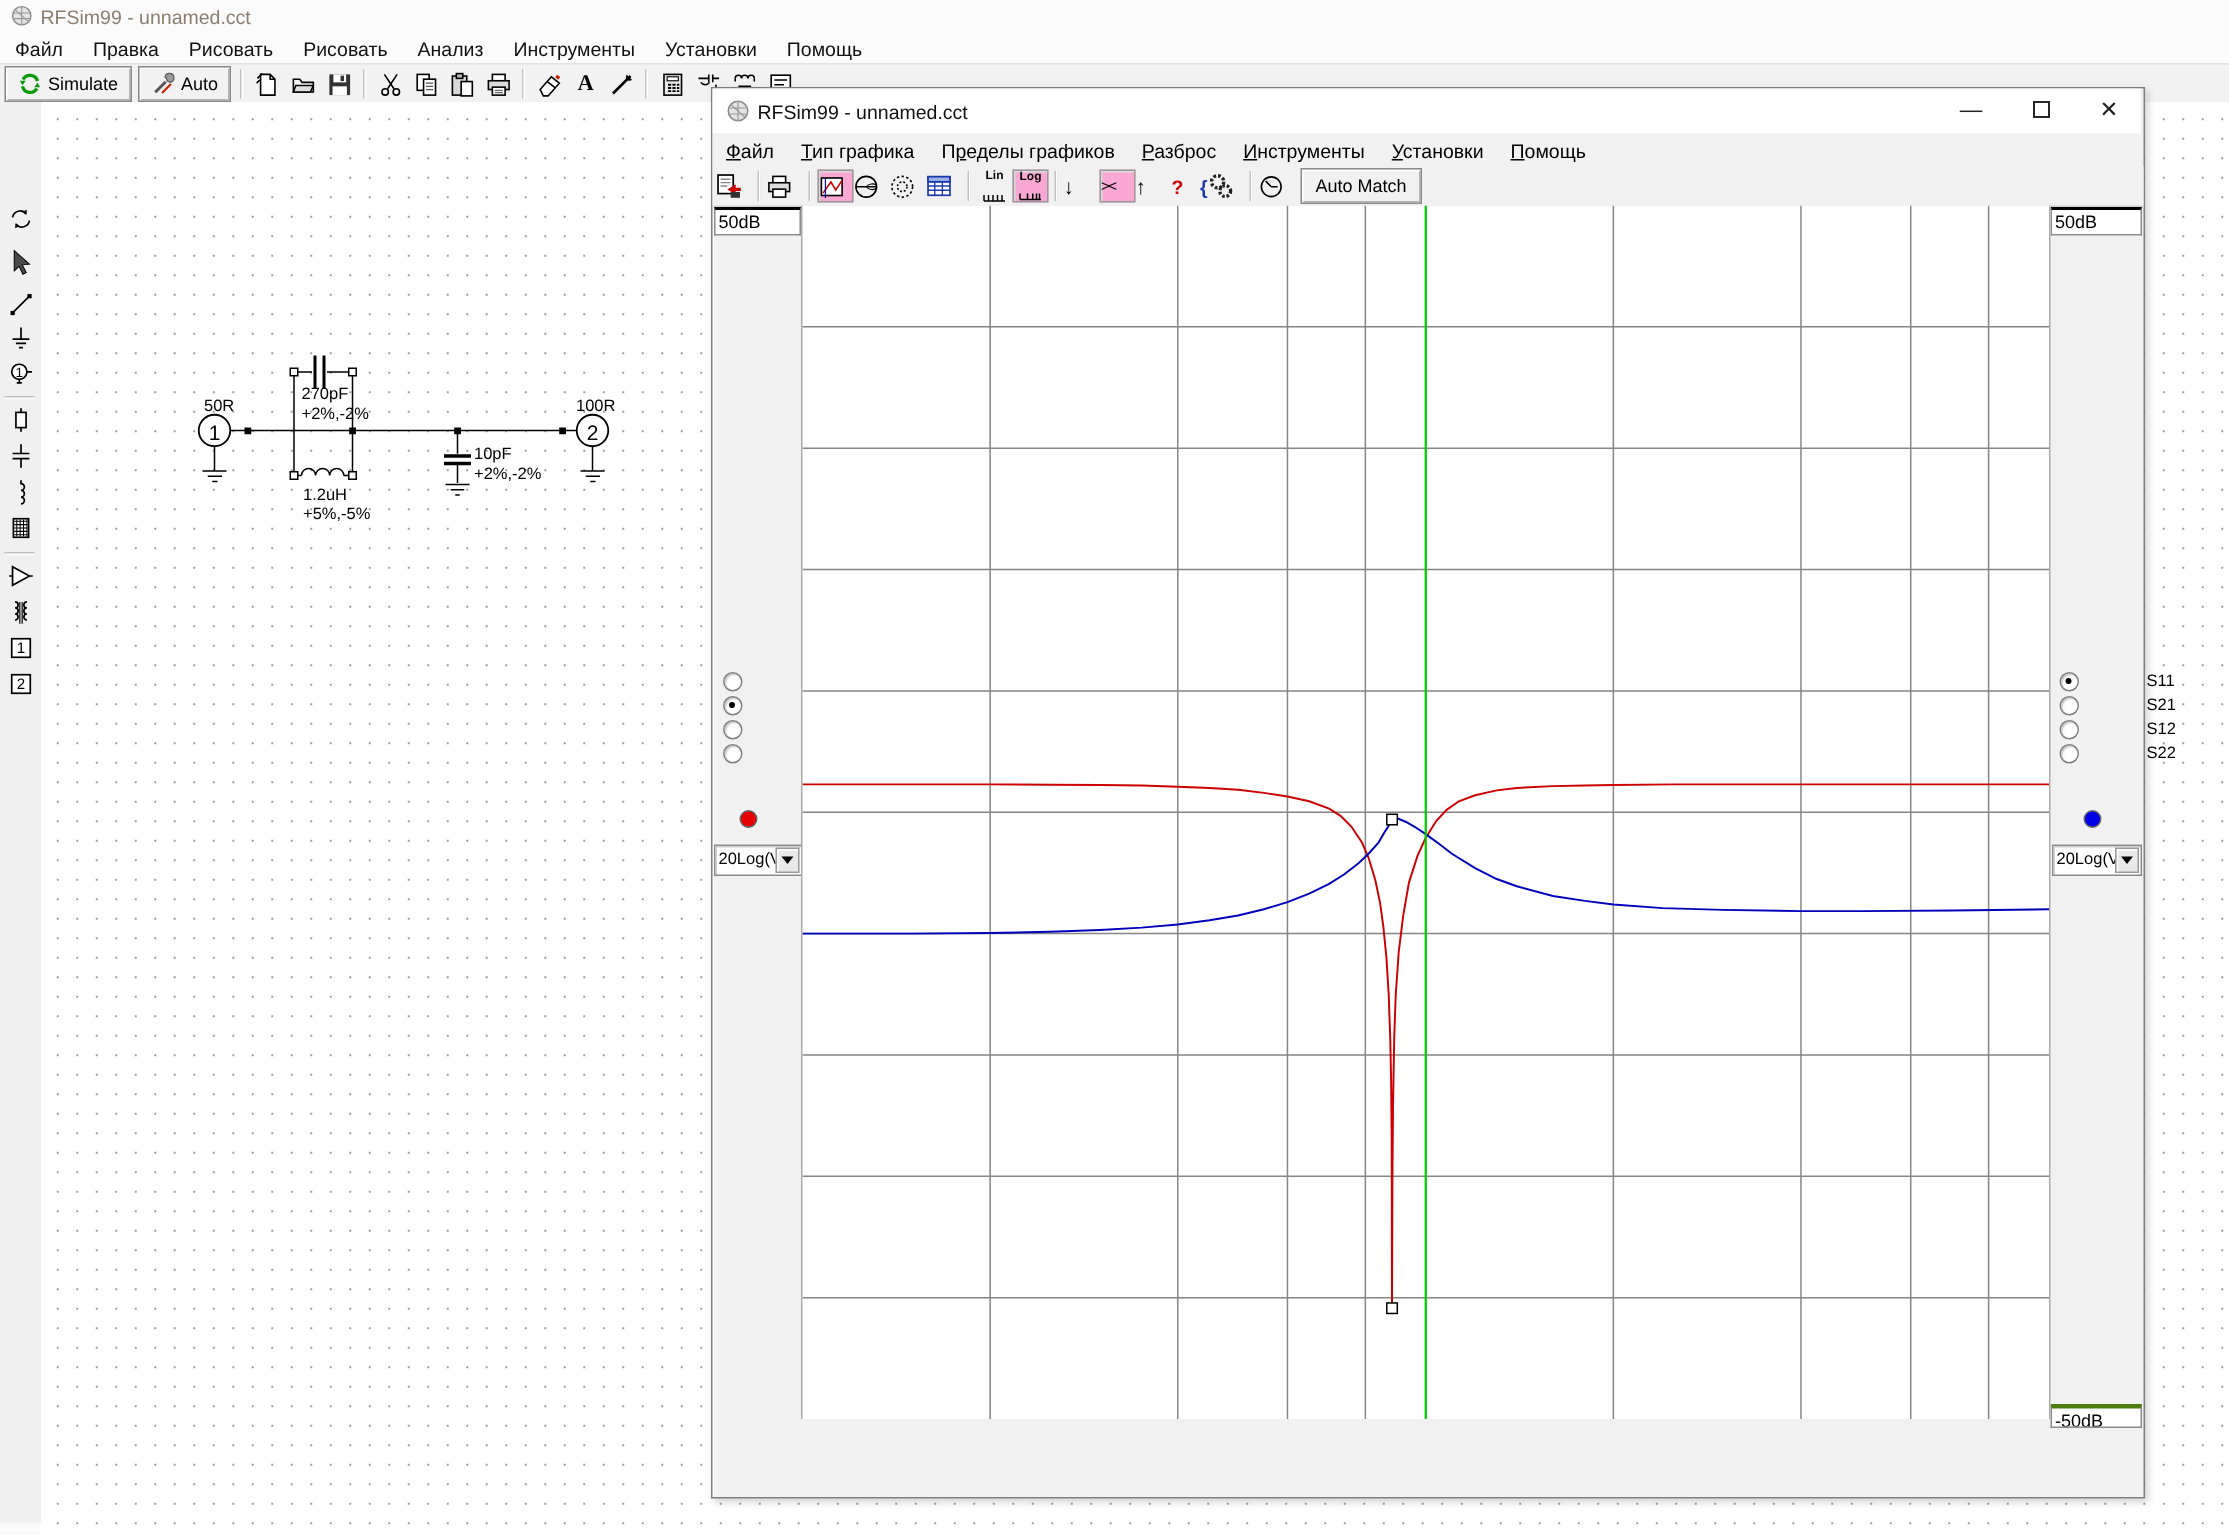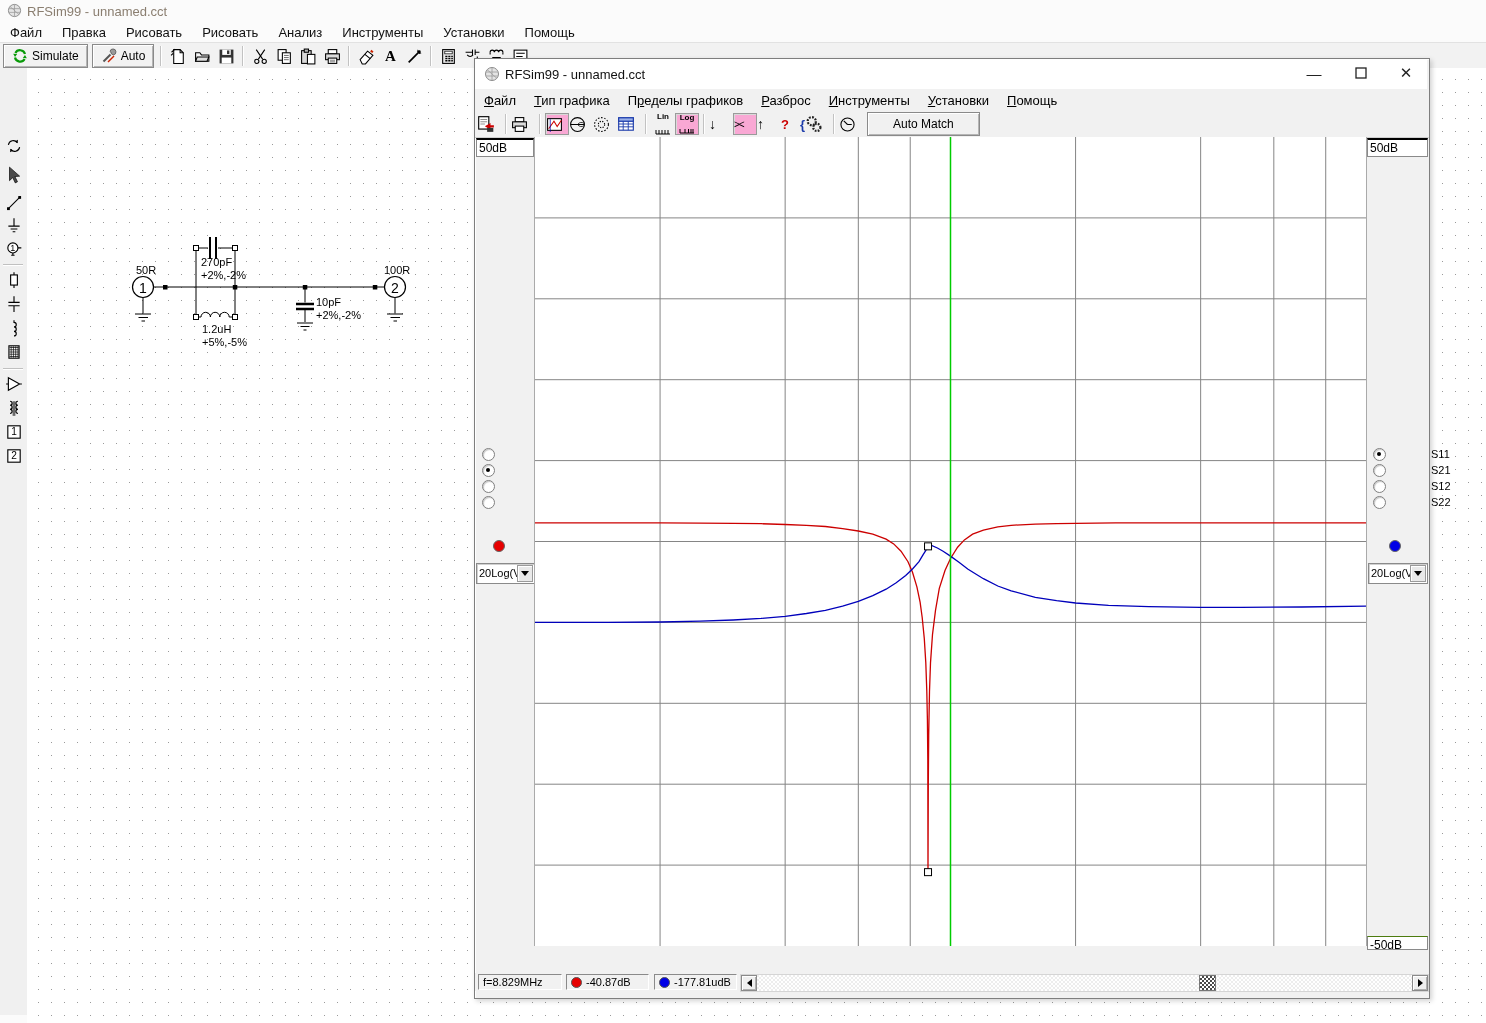--- a/index.html
+++ b/index.html
@@ -41,21 +41,21 @@
   #g-title{left:30px;top:8px;font-size:13px;color:#111;}
   #g-appicon{left:9px;top:7px;}
   .wbtn{position:absolute;top:0;width:34px;height:28px;display:flex;align-items:center;justify-content:center;
         font-size:15px;color:#222;}
   #g-menubar{left:0;top:30px;width:952px;height:22px;background:#f1f1f1;display:flex;align-items:center;}
   .gmenu-item{padding:2px 9px;font-size:13px;}
   #g-toolbar{left:0;top:52px;width:952px;height:26px;background:#f1f1f1;border-bottom:1px solid #cfcfcf;
      display:flex;align-items:center;padding-left:2px;}
   .gbtn{width:24px;height:22px;display:flex;align-items:center;justify-content:space-between;font-size:11px;}
   .gbtn.pressed{border:1px solid #9a9a9a;box-shadow:inset 1px 1px 0 #d9d9d9;background:#f9a8d4;width:22px;height:20px;}
-  #automatch-btn{height:22px;padding:0 25px;margin-left:4px;font-size:12px;display:flex;align-items:center;
+  #automatch-btn{height:22px;padding:0 9px;margin-left:4px;font-size:12px;display:flex;align-items:center;
      background:#f1f1f1;border:1px solid #8a8a8a;box-shadow:inset 1px 1px 0 #fff,inset -1px -1px 0 #b5b5b5;}
   .updown{font-size:14px;}
 
   
   .limitbox{position:absolute;background:#fff;border:1px solid #8a8a8a;border-top:2px solid #000;
      font-size:12px;padding:1px 2px;overflow:hidden;white-space:nowrap;}
   .radio-row{position:absolute;display:flex;align-items:center;gap:5px;height:14px;}
   .rc{width:11px;height:11px;border-radius:50%;background:#fff;border:1px solid #808080;
       box-shadow:inset 1px 1px 1px #c8c8c8;}
   .rc.on::after{content:"";display:block;width:4px;height:4px;margin:3px 0 0 3px;background:#000;border-radius:50%;}
@@ -542,21 +542,21 @@
           <span class="radio-label">S22</span>
         </div>
     </div>
     <span class="trace-dot" style="left: 914px; top: 481px; background: rgb(0, 0, 230);"></span>
     <div class="fmt-dd" style="left:893px;top:504px;width:58px;">
       <span class="txt">20Log(V</span>
       <span class="dd-arrow-btn">
           <span class="tri-down"></span>
         </span>
     </div>
-    <div class="limitbox" style="left:892px;top:877px;width:55px;height:10px;border-top:1px solid #4d7c0f;">-50dB</div>
+    <div class="limitbox" style="left:892px;top:877px;width:55px;height:10px;border-top:3px solid #4d7c0f;">-50dB</div>
 
     <div class="abs" id="plot">
       <svg id="plot-svg" width="831" height="809">
           <line x1="0" y1="728.1" x2="831" y2="728.1" stroke="#858585" stroke-width="1"></line>
           <line x1="0" y1="647.2" x2="831" y2="647.2" stroke="#858585" stroke-width="1"></line>
           <line x1="0" y1="566.3" x2="831" y2="566.3" stroke="#858585" stroke-width="1"></line>
           <line x1="0" y1="485.4" x2="831" y2="485.4" stroke="#858585" stroke-width="1"></line>
           <line x1="0" y1="404.5" x2="831" y2="404.5" stroke="#858585" stroke-width="1"></line>
           <line x1="0" y1="323.6" x2="831" y2="323.6" stroke="#858585" stroke-width="1"></line>
           <line x1="0" y1="242.7" x2="831" y2="242.7" stroke="#858585" stroke-width="1"></line>
@@ -572,36 +572,14 @@
           <line x1="790.7338895951525" y1="0" x2="790.7338895951525" y2="809" stroke="#858585" stroke-width="1"></line>
           <polyline points="0.0,385.9 73.2,385.9 125.1,385.9 165.3,386.1 198.2,386.3 226.1,386.7 250.2,387.5 271.4,388.3 290.4,389.5 307.6,391.6 323.3,394.0 337.8,397.2 351.1,402.1 358.7,406.9 366.0,414.2 373.0,424.7 377.5,435.2 381.9,449.8 385.1,465.2 387.2,480.5 389.3,501.6 390.8,525.9 391.8,554.2 392.4,582.5 392.8,622.9 393.0,735.1 393.3,647.2 393.7,598.7 394.5,554.2 395.5,525.9 397.5,497.5 400.5,473.3 404.3,451.4 410.0,433.6 415.5,421.5 422.6,410.2 429.4,402.9 437.6,397.2 448.4,393.2 462.8,389.9 476.2,388.3 500.3,387.1 521.6,386.7 540.6,386.3 580.8,385.9 613.7,385.9 665.7,385.9 738.8,385.9 790.7,385.9 831.0,385.9" fill="none" stroke="#cc0000" stroke-width="1.3"></polyline>
           <polyline points="0.0,485.4 73.2,485.4 125.1,485.0 165.3,484.2 198.2,483.0 226.1,481.4 250.2,479.3 271.4,476.5 290.4,473.3 307.6,469.2 323.3,464.4 337.8,458.7 351.1,452.2 361.2,445.8 370.7,438.5 377.5,432.0 384.0,424.7 388.3,417.4 390.4,414.2 393.0,409.4 396.5,408.5 402.4,411.0 408.1,414.2 415.5,419.1 424.3,425.5 432.7,432.0 448.4,441.7 462.8,449.0 476.2,453.8 500.3,460.3 521.6,463.6 540.6,466.0 573.5,468.4 613.7,469.6 665.7,470.4 705.9,470.4 766.6,470.0 831.0,469.2" fill="none" stroke="#0000bb" stroke-width="1.3"></polyline>
           <line x1="415.5" y1="0" x2="415.5" y2="809" stroke="#00cc00" stroke-width="1.5"></line>
           <rect x="389.5262352384081" y="731.6383000000001" width="7" height="7" fill="#fff" stroke="#000"></rect>
           <rect x="389.5262352384081" y="405.854" width="7" height="7" fill="#fff" stroke="#000"></rect>
         </svg>
     </div>
 
 
-    <div class="abs" id="g-statusrow">
-      <div class="sunken" style="left:3px;width:74px;">
-        <span>f=8.829MHz</span>
-      </div>
-      <div class="sunken" style="left:91px;width:73px;">
-        <span class="mini-dot" style="background: rgb(230, 0, 0);"></span>
-        <span>-40.87dB</span>
-      </div>
-      <div class="sunken" style="left:179px;width:73px;">
-        <span class="mini-dot" style="background: rgb(0, 0, 230);"></span>
-        <span>-177.81udB</span>
-      </div>
-      <div id="g-scrollbar">
-        <span class="sb-btn" style="left:0;">
-            <span class="tri-left"></span>
-          </span>
-        <span id="sb-thumb"></span>
-        <span class="sb-btn" style="right:0;">
-            <span class="tri-right"></span>
-          </span>
-      </div>
-    </div>
   </div>
 </div>
 
 </body></html>

